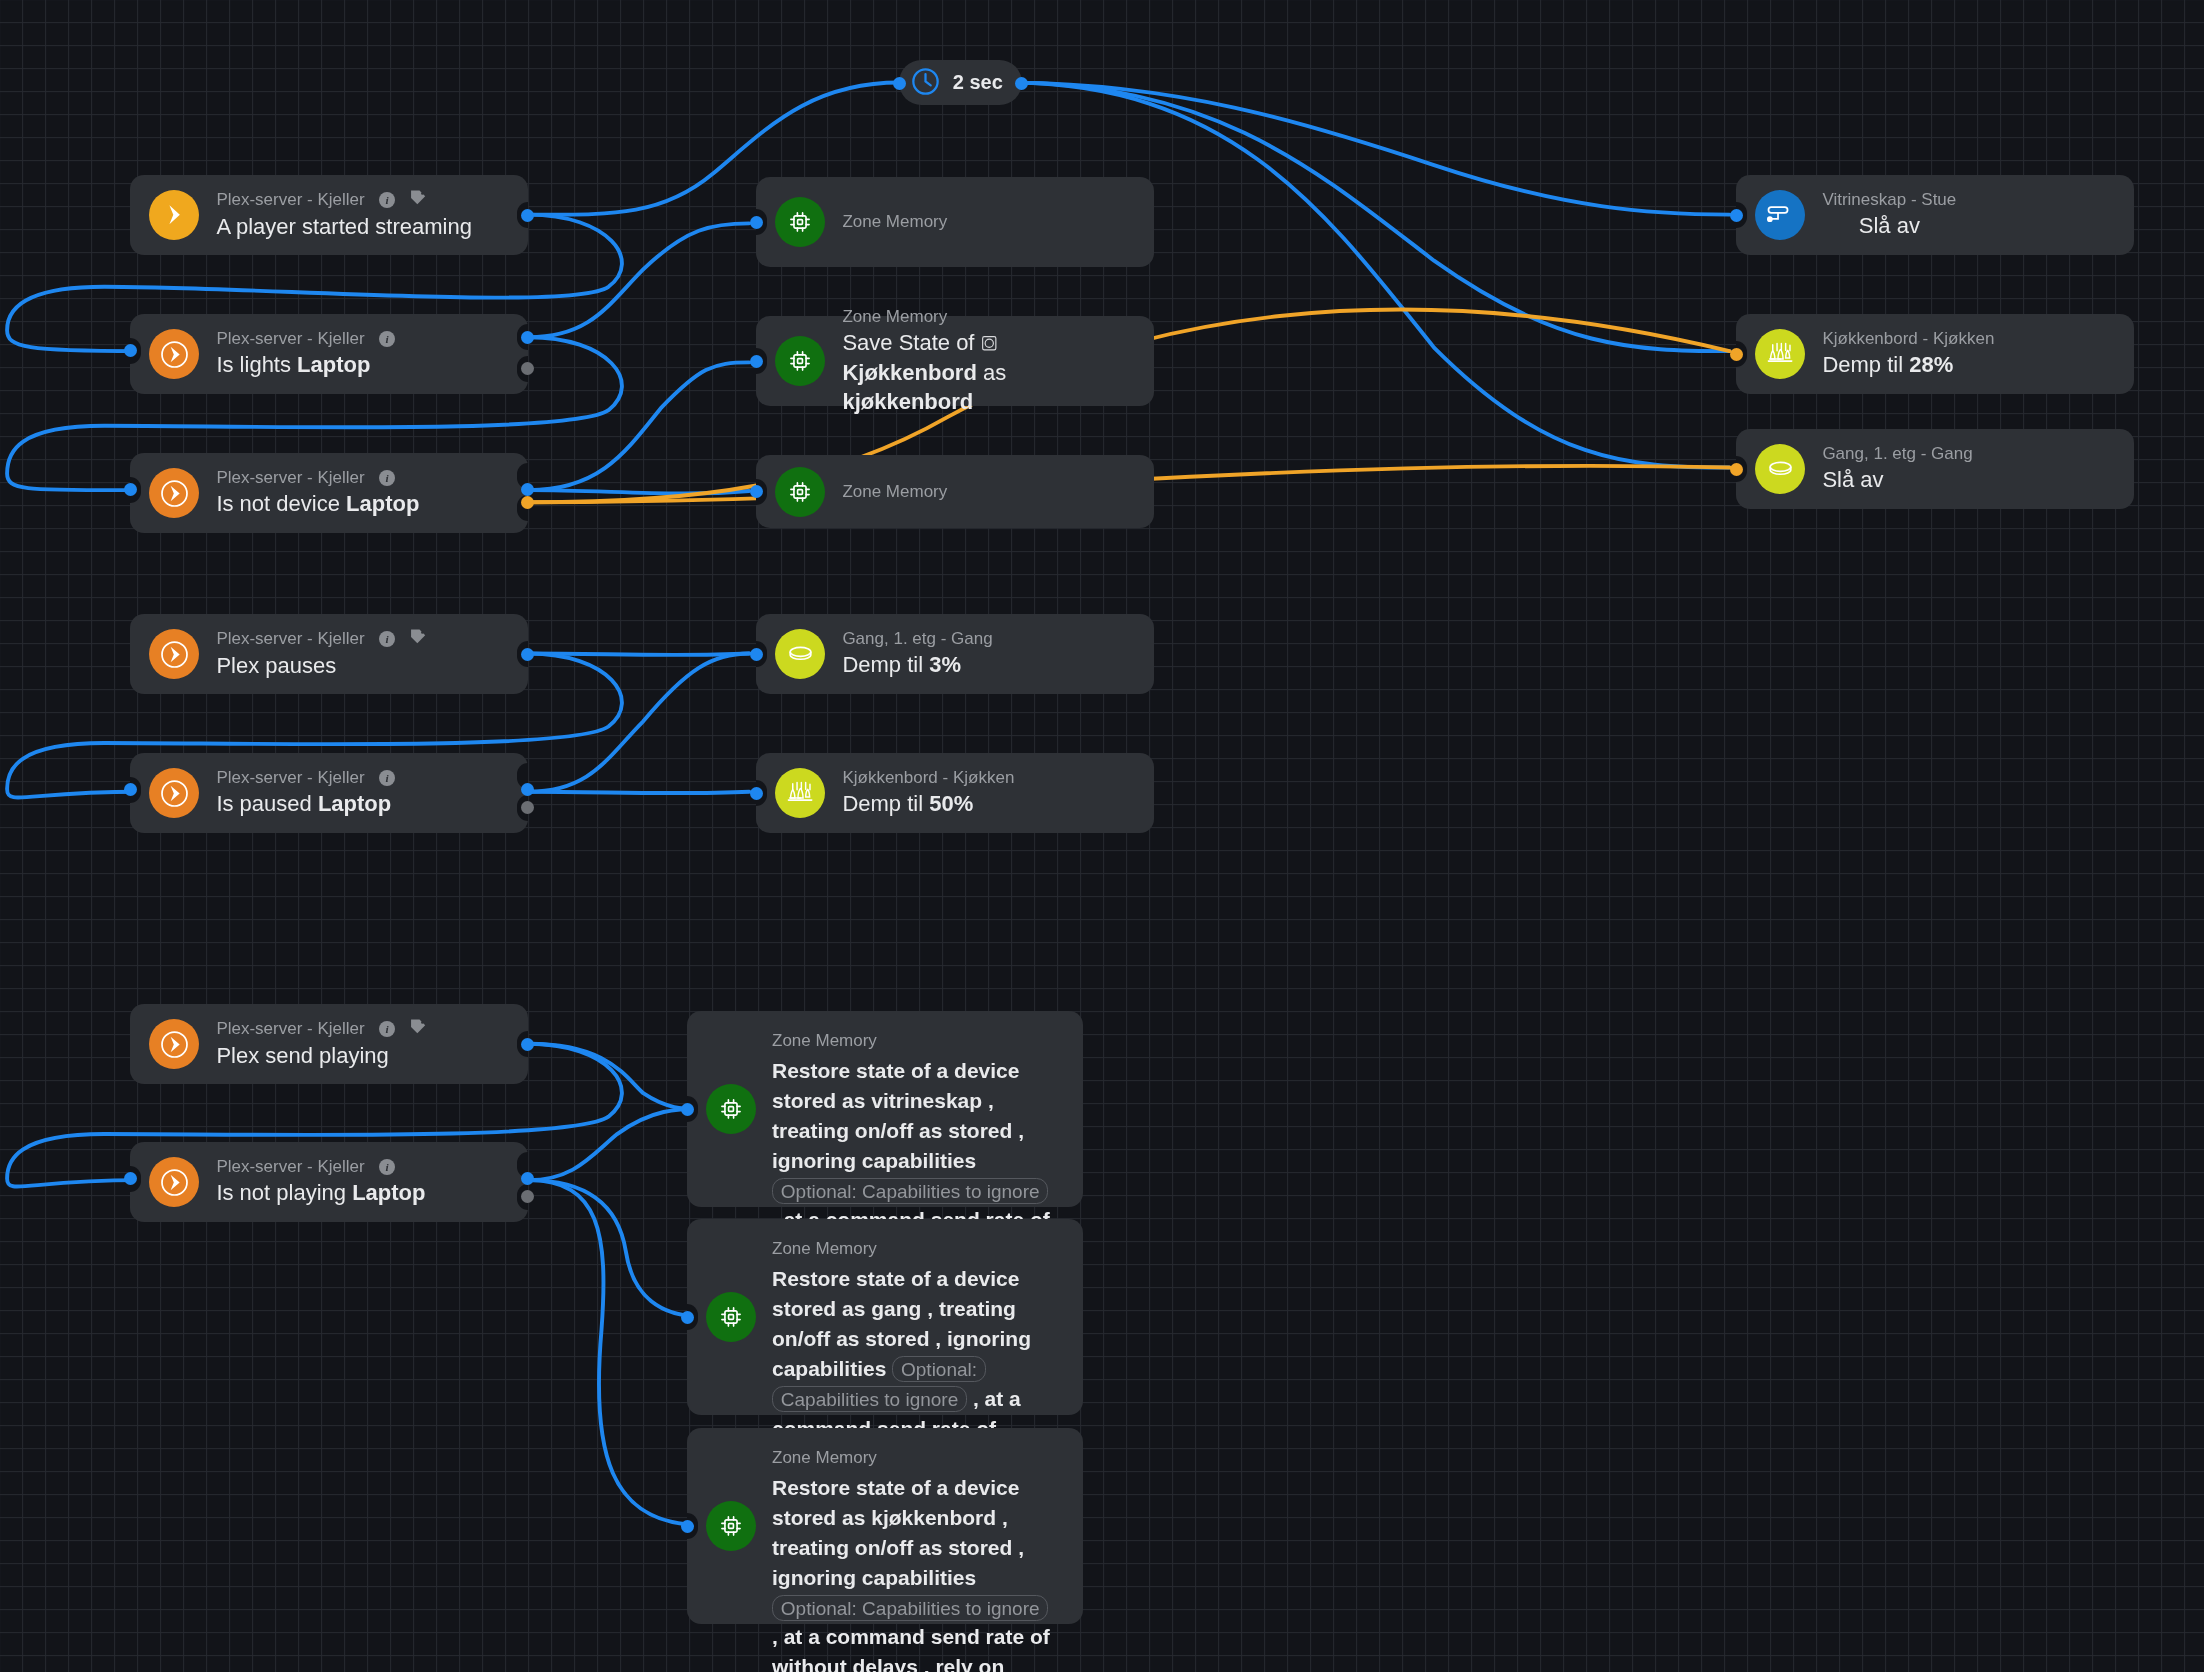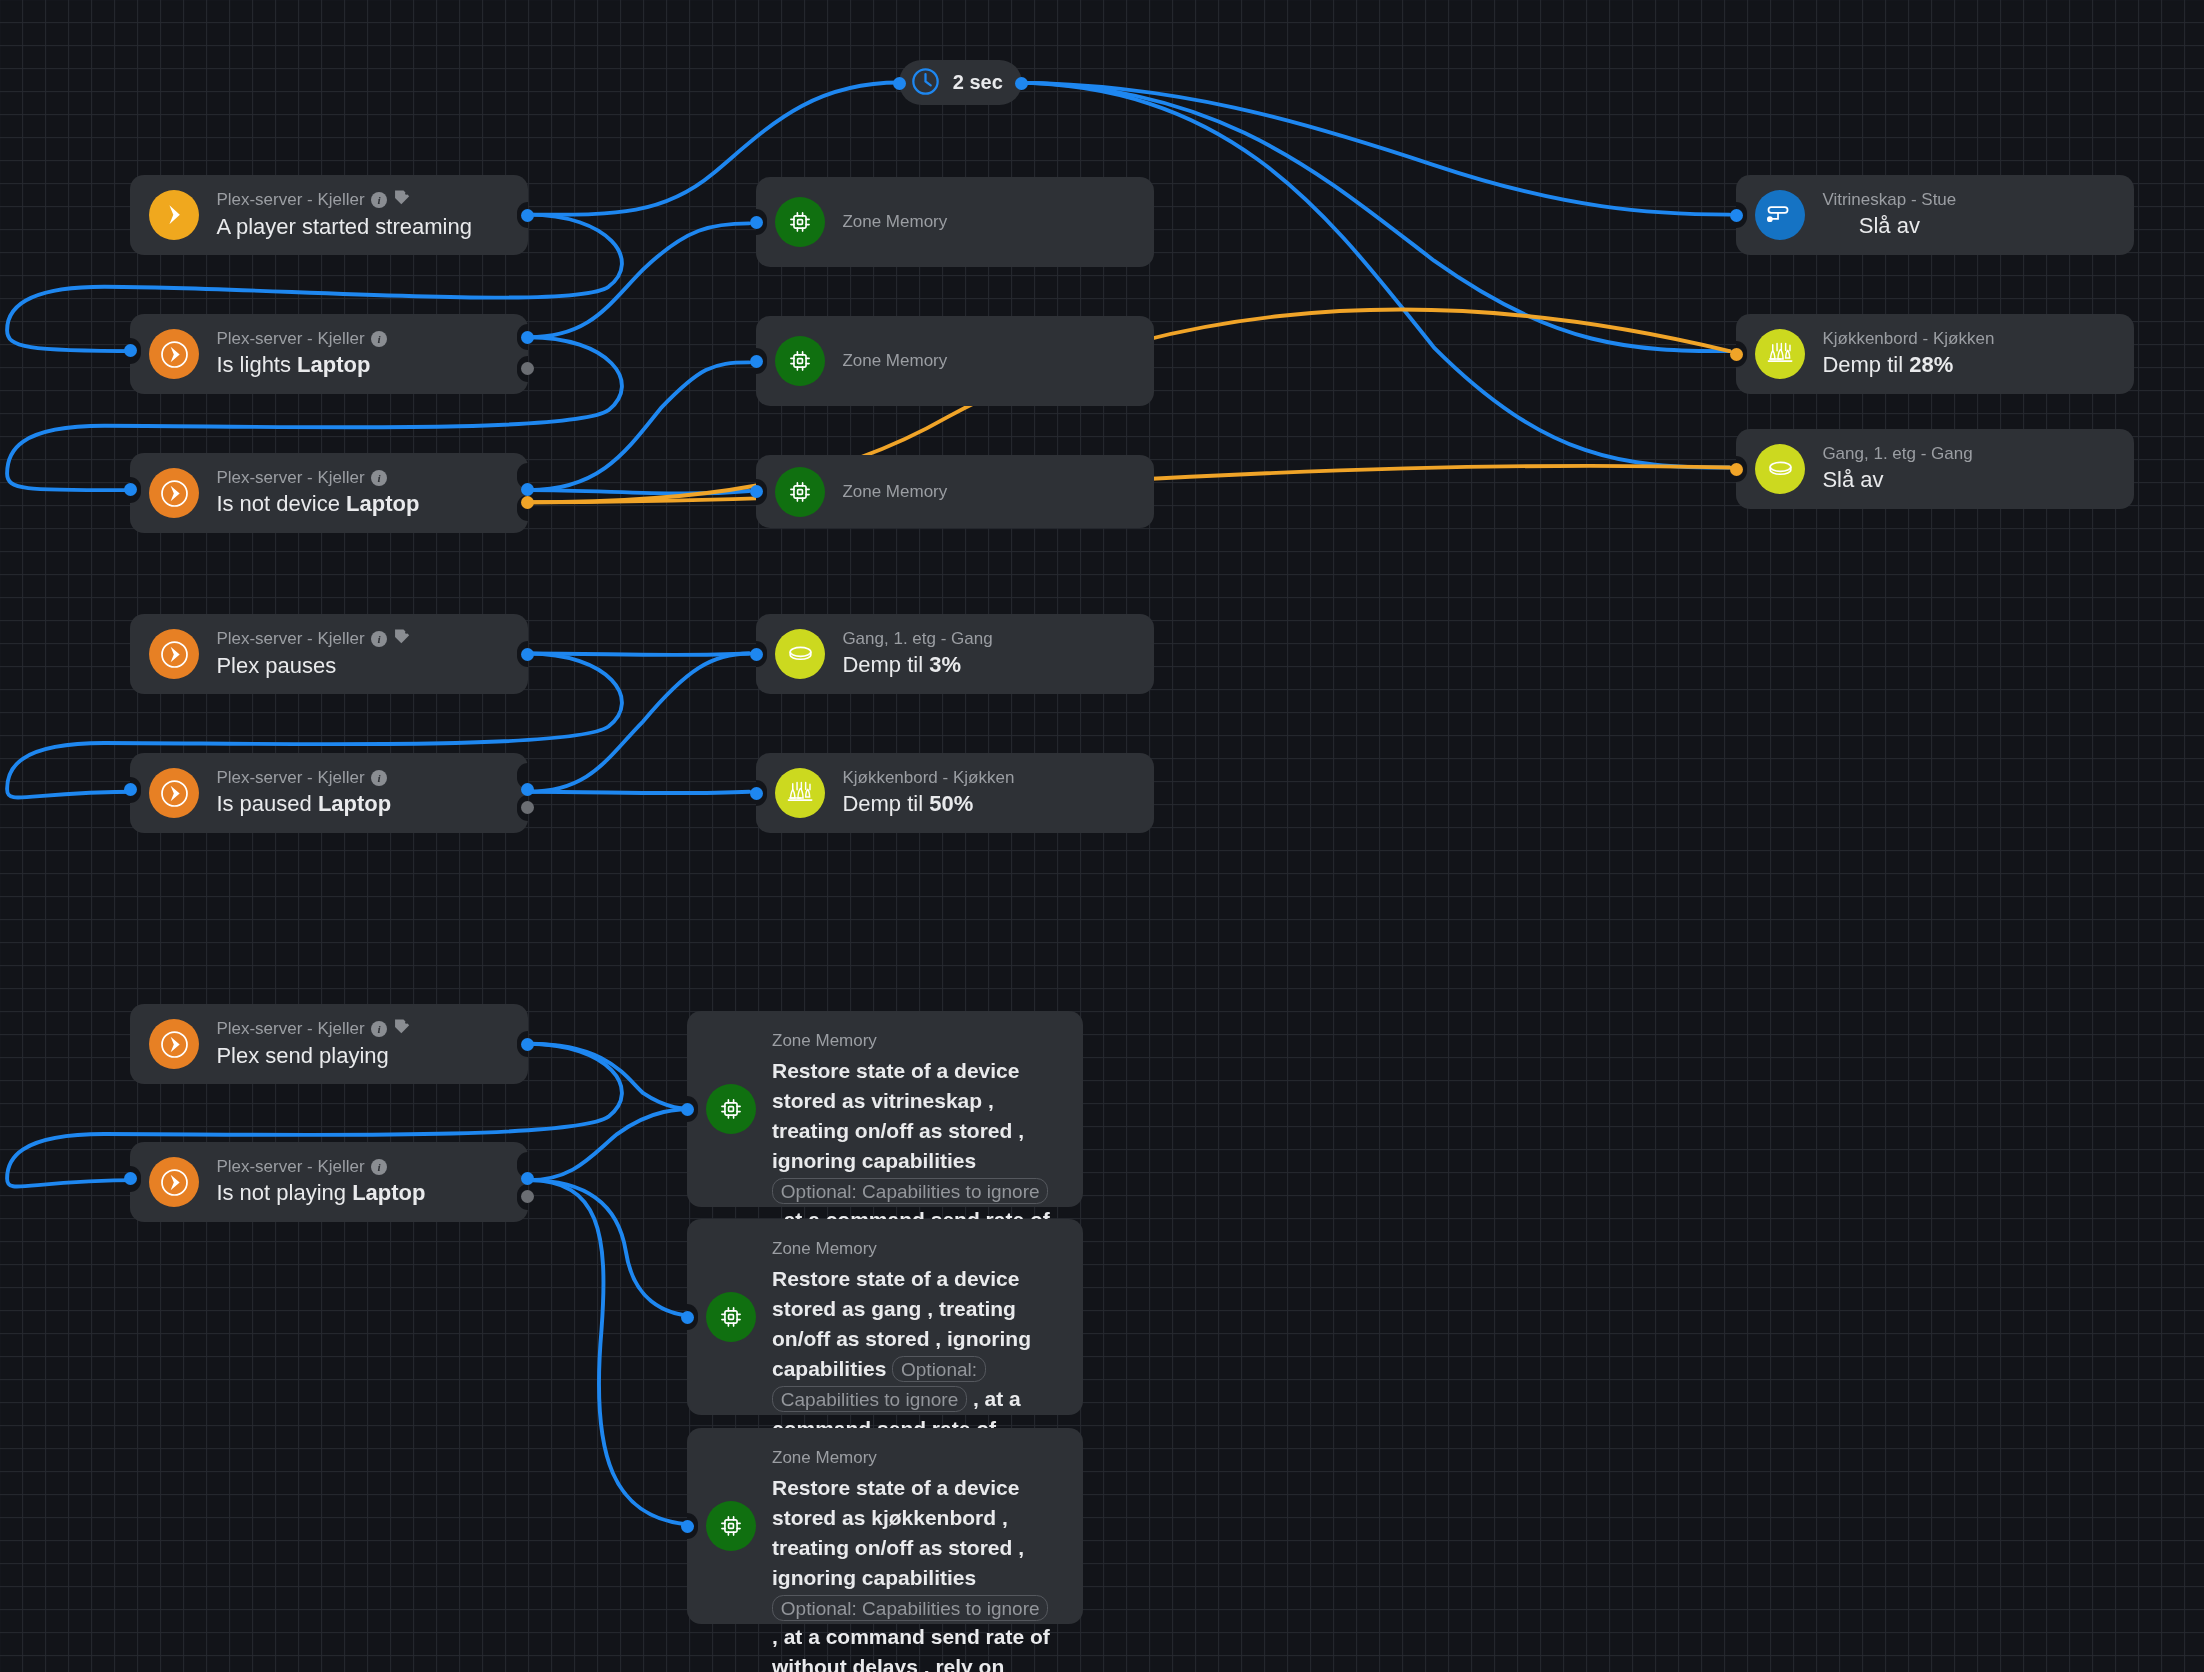--- a/index.html
+++ b/index.html
@@ -39,21 +39,21 @@
   }
   .node .body{
     margin-left:17.4px;margin-right:19px;
     display:flex;flex-direction:column;justify-content:center;
     gap:1.7px;
   }
   .sub{
     font-size:17px;
     color:#9b9ea3;
     line-height:1.24;
-    display:flex;align-items:center;gap:6px;
+    display:flex;align-items:center;gap:14px;
     white-space:nowrap;
   }
   .title{
     font-size:22px;
     color:#e9eaec;
     line-height:1.3;
     font-weight:400;
   }
   .title b{font-weight:700;}
 
@@ -374,20 +374,24 @@
     <div class="notch l" style="top:32px;"></div>
     <div class="ico ic-green">
       <svg width="26" height="26" viewBox="0 0 30 30" fill="none" stroke="#fff" stroke-width="1.9">
         <rect x="8" y="8" width="14" height="14" rx="2"></rect>
           <rect x="12.2" y="12.2" width="5.6" height="5.6" rx="1"></rect>
         <path d="M12 8V4.5M18 8V4.5M12 22v3.5M18 22v3.5M8 12H4.5M8 18H4.5M22 12h3.5M22 18h3.5" stroke-linecap="round"></path>
       </svg>
     </div>
     <div class="body">
       <div class="sub">Zone Memory</div>
+      <div class="title"><span>Save State of </span><span class="devglyph"><svg width="16.5" height="16.5" viewBox="0 0 20 20" fill="none" stroke="#d8d9dc" stroke-width="1.4">
+              <rect x="2" y="2" width="16" height="16" rx="2"></rect>
+              <circle cx="10" cy="10" r="5"></circle>
+            </svg></span> <b>Kjøkkenbord</b><span> as </span><b>kjøkkenbord</b></div>
     </div>
     <div class="port inp blue" style="top:39px;"></div>
   </div>
 
   <div class="node" style="left:756px;top:455px;width:398px;height:73px;">
     <div class="notch l" style="top:23.5px;"></div>
     <div class="ico ic-green">
       <svg width="26" height="26" viewBox="0 0 30 30" fill="none" stroke="#fff" stroke-width="1.9">
         <rect x="8" y="8" width="14" height="14" rx="2"></rect>
           <rect x="12.2" y="12.2" width="5.6" height="5.6" rx="1"></rect>

